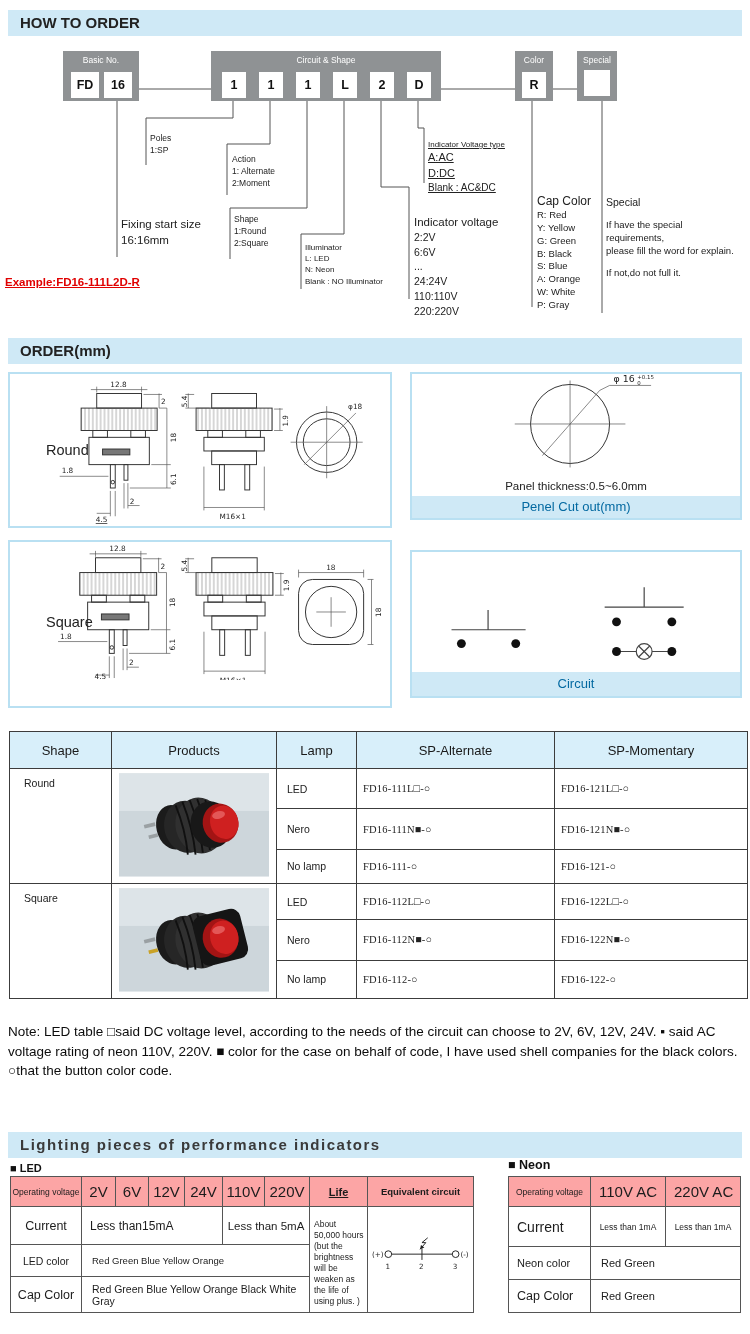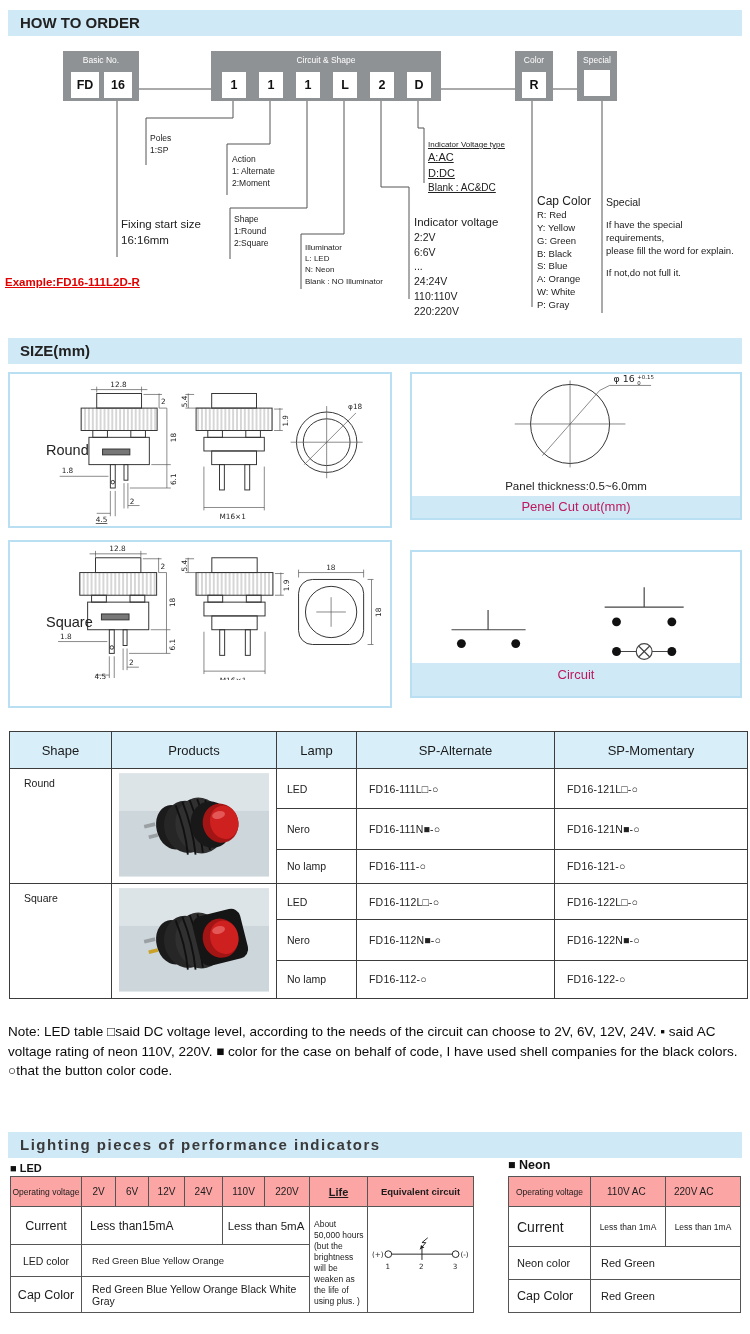--- a/index.html
+++ b/index.html
@@ -16,39 +16,39 @@
   .ann{position:absolute;font-size:8.5px;color:#222;line-height:1.4;}
   .ann span{display:block;white-space:nowrap;}
   .f8{font-size:8px;} .f9{font-size:9.5px;} .f10{font-size:10px;} .f105{font-size:10.5px;}
   .f11{font-size:11px;} .f115{font-size:11.5px;} .f12{font-size:12px;}
   .gap{height:8px;}
   .example{position:absolute;left:5px;top:231px;color:#e00000;font-size:11.5px;font-weight:bold;
            text-decoration:underline;}
   
   .bluebox{position:absolute;border:2px solid #b9e0f2;background:#fff;}
   .caption{position:absolute;left:0;right:0;bottom:0;background:#cfe9f6;text-align:center;
-           font-size:13px;color:#be185d;}
+           font-size:13px;color:#0369a1;}
   .shape-label{position:absolute;font-size:14.5px;color:#222;}
   .panel-note{position:absolute;left:0;right:0;text-align:center;font-size:11.5px;color:#222;}
   
   table{border-collapse:collapse;}
   .ptable{position:absolute;left:9px;top:731px;}
   .ptable th,.ptable td{border:1px solid #3c3c3c;}
   .ptable th{background:#d8effa;font-size:13px;font-weight:normal;height:34px;color:#1a1a1a;}
   .ptable td{font-size:10.5px;}
   .shape-cell{vertical-align:top;padding:8px 0 0 14px;font-size:13.5px;}
   .photo-cell{text-align:center;padding:4px;}
   .lamp-cell{padding-left:10px;font-size:13.5px;}
-  .code-cell{padding-left:12px;letter-spacing:.2px;}
+  .code-cell{padding-left:6px;letter-spacing:.2px;font-family:Liberation Serif, serif;}
   .note{position:absolute;left:8px;top:1022px;width:738px;font-size:13.5px;line-height:1.45;color:#0c0c0c;}
   .seclabel{position:absolute;font-size:11px;color:#111;font-weight:bold;}
   .itable th,.itable td{border:1px solid #555;color:#1c1c1c;}
   .itable th{background:#fca5a5;font-weight:normal;}
   .small-h{font-size:8.5px;}
-  .volt-h{font-size:10px;font-weight:bold;}
+  .volt-h{font-size:15px;font-weight:bold;}
   svg text{font-family:"DejaVu Sans",sans-serif;}
 </style>
 </head>
 <body>
 
 <div id="page">
 
   <div class="bar" style="top:10px;">HOW TO ORDER</div>
 
   <div class="abs" style="left:0;top:45px;width:750px;height:282px;">
@@ -146,21 +146,21 @@
       <span class="f105">Special</span>
       <span class="gap"></span>
       <span style="white-space:normal;">If have the special requirements,</span>
       <span style="white-space:normal;">please fill the word for explain.</span>
       <span class="gap"></span>
       <span>If not,do not full it.</span>
     </div>
     <div class="example">Example:FD16-111L2D-R</div>
   </div>
 
-  <div class="bar" style="top:338px;">SIZE(mm)</div>
+  <div class="bar" style="top:338px;">ORDER(mm)</div>
 
   <div class="bluebox" style="left:8px;top:372px;width:380px;height:152px;">
     <span class="shape-label" style="left:36px;top:68px;">Round</span>
     <svg width="380" height="152" viewBox="0 0 384 156">
       <defs>
         <pattern id="hatch1" width="4" height="8" patternUnits="userSpaceOnUse">
           <path d="M2,0 V8" stroke="#888" stroke-width="0.7"></path>
         </pattern>
       </defs>
       <g stroke="#333" stroke-width="1" fill="none">
@@ -303,21 +303,21 @@
       </g>
       <g fill="#111">
         <circle cx="50" cy="92" r="4.5"></circle>
           <circle cx="105" cy="92" r="4.5"></circle>
         <circle cx="207" cy="70" r="4.5"></circle>
           <circle cx="263" cy="70" r="4.5"></circle>
         <circle cx="207" cy="100" r="4.5"></circle>
           <circle cx="263" cy="100" r="4.5"></circle>
       </g>
     </svg>
-    <div class="caption" style="height:33px;line-height:24px;">Circuit</div>
+    <div class="caption" style="height:24px;line-height:24px;">Circuit</div>
   </div>
 
   <table class="ptable">
     <colgroup>
       <col style="width:102px">
         <col style="width:165px">
         <col style="width:80px">
       <col style="width:198px">
         <col style="width:193px">
     </colgroup>
@@ -475,21 +475,21 @@
 
   <table class="itable abs" style="left:508px;top:1176px;">
     <colgroup>
       <col style="width:82px">
         <col style="width:75px">
         <col style="width:75px">
     </colgroup>
     <tbody>
         <tr style="height:30px;">
       <th class="small-h">Operating voltage</th>
-      <th class="volt-h" style="text-align:left;padding-left:16px;">110V AC</th>
+      <th class="volt-h" style="text-align:left;padding-left:8px;">110V AC</th>
       <th class="volt-h" style="text-align:left;padding-left:8px;">220V AC</th>
     </tr>
     <tr style="height:40px;">
       <td style="padding-left:8px;font-size:14px;">Current</td>
       <td style="text-align:center;font-size:8.5px;">Less than 1mA</td>
       <td style="text-align:center;font-size:8.5px;">Less than 1mA</td>
     </tr>
     <tr style="height:33px;">
       <td style="padding-left:8px;font-size:11px;">Neon color</td>
       <td colspan="2" style="padding-left:10px;font-size:11px;">Red  Green</td>

